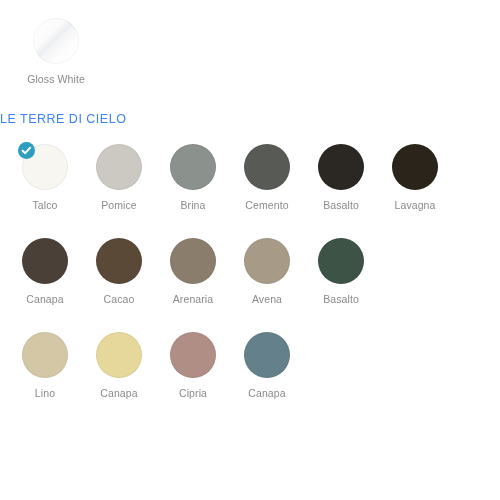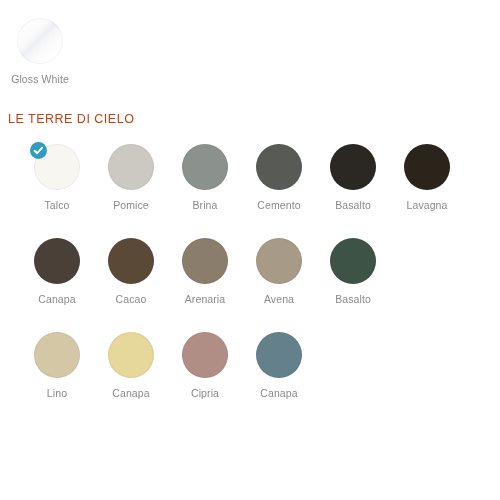--- a/index.html
+++ b/index.html
@@ -30,21 +30,21 @@
     padding: 18px 0 0 0;
   }
 
   .swatch-row {
     display: flex;
     flex-wrap: nowrap;
     align-items: flex-start;
   }
 
   .featured-group .swatch-row {
-    padding-left: 3px;
+    padding-left: 19px;
   }
 
   .swatch-cell {
     width: 74px;
     display: flex;
     flex-direction: column;
     align-items: center;
     flex: 0 0 auto;
     cursor: pointer;
   }
@@ -105,28 +105,27 @@
   }
 
   
   .collection {
     margin-top: 26px;
   }
 
   .collection-title {
     font-size: 12.5px;
     letter-spacing: 0.5px;
-    color: #c2410c;
-    padding-left: 8px;
+    color: #3b82f6;
     margin: 0 0 18px 0;
     font-weight: 400;
   }
 
   .collection .swatch-row {
-    padding-left: 20px;
+    padding-left: 8px;
     margin-bottom: 26px;
   }
 
   .collection .swatch-row:last-child {
     margin-bottom: 0;
   }
 </style>
 </head>
 <body>
 

